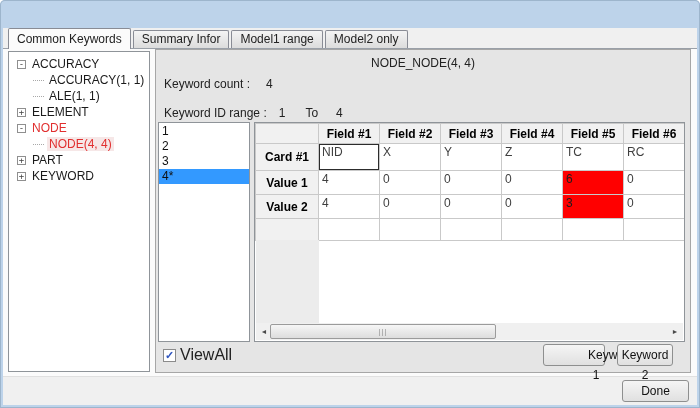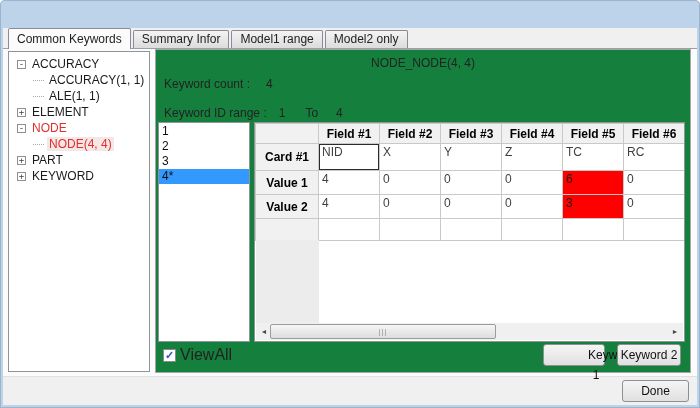--- a/index.html
+++ b/index.html
@@ -31,21 +31,21 @@
   .treepanel{ position:absolute; left:5px; top:2px; width:142px; height:321px; background:#fff;
     border:1px solid #8f9499; overflow:hidden; padding-top:4px;}
   .tree-item{ display:flex; align-items:center; height:16px; font-size:12px; color:#1a1a1a; cursor:pointer; white-space:nowrap;}
   .tree-item .box{ width:9px; height:9px; border:1px solid #8f8f8f; background:#fff; margin:0 4px 0 8px;
     font-family:"DejaVu Sans Mono", monospace; font-size:9px; line-height:7px; text-align:center; color:#444; flex:0 0 9px;}
   .tree-item .stub{ width:11px; border-top:1px dotted #a8a8a8; margin:0 3px 0 24px; flex:0 0 11px;}
   .tree-item.alert .lbl{ color:#e12f2f; }
   .tree-item .lbl{ padding:0 2px; }
   .tree-item.sel .lbl{ background:#f6e7e7; }
   
-  .gpanel{ position:absolute; left:152px; top:0; width:536px; height:324px; background:#15803d;
+  .gpanel{ position:absolute; left:152px; top:0; width:536px; height:324px; background:#e5e5e5;
     border:1px solid #a6a6a6; }
   .gtitle{ text-align:center; font-size:12px; color:#222; padding-top:6px; }
   .infoline{ position:absolute; left:8px; font-size:12px; color:#222; }
   .infoline .v{ margin-left:16px; }
   .line-count{ top:27px; }
   .line-range{ top:56px; }
   .line-range .v1{ margin-left:12px;} .line-range .to{ margin-left:20px;} .line-range .v2{ margin-left:18px;}
   
   .listbox{ position:absolute; left:2px; top:72px; width:92px; height:220px; background:#fff;
     border:1px solid #8f9499; overflow:hidden; padding-top:1px;}
@@ -74,21 +74,21 @@
   
   .chkrow{ position:absolute; left:7px; top:296px; display:flex; align-items:center; cursor:pointer;}
   .chkbox{ width:13px; height:13px; border:1px solid #8b8b8b; background:#fff; color:#2f55bf;
     font-size:11px; line-height:11px; text-align:center; font-weight:bold;}
   .chklbl{ font-size:16px; color:#222; margin-left:4px; }
   
   .btn{ position:absolute; height:22px; background:linear-gradient(#f5f5f5,#e0e0e0);
     border:1px solid #8e8f8f; border-radius:3px; font-size:12px; color:#111; text-align:center;
     line-height:20px; cursor:pointer; font-family:"Liberation Sans", sans-serif;}
   .btn-k1{ left:387px; top:294px; width:62px;padding-left:44px; }
-  .btn-k2{ left:461px; top:294px; width:64px; }
+  .btn-k2{ left:461px; top:294px; width:56px; }
   
   .bottomstrip{ position:absolute; left:0; top:348px; width:694px; height:29px; background:#f0f0f0;
     border-top:1px solid #e0e0e0;}
   .btn-done{ right:8px; top:3px; width:67px; }
 </style>
 </head>
 <body>
 
 <div class="dialog">
 

